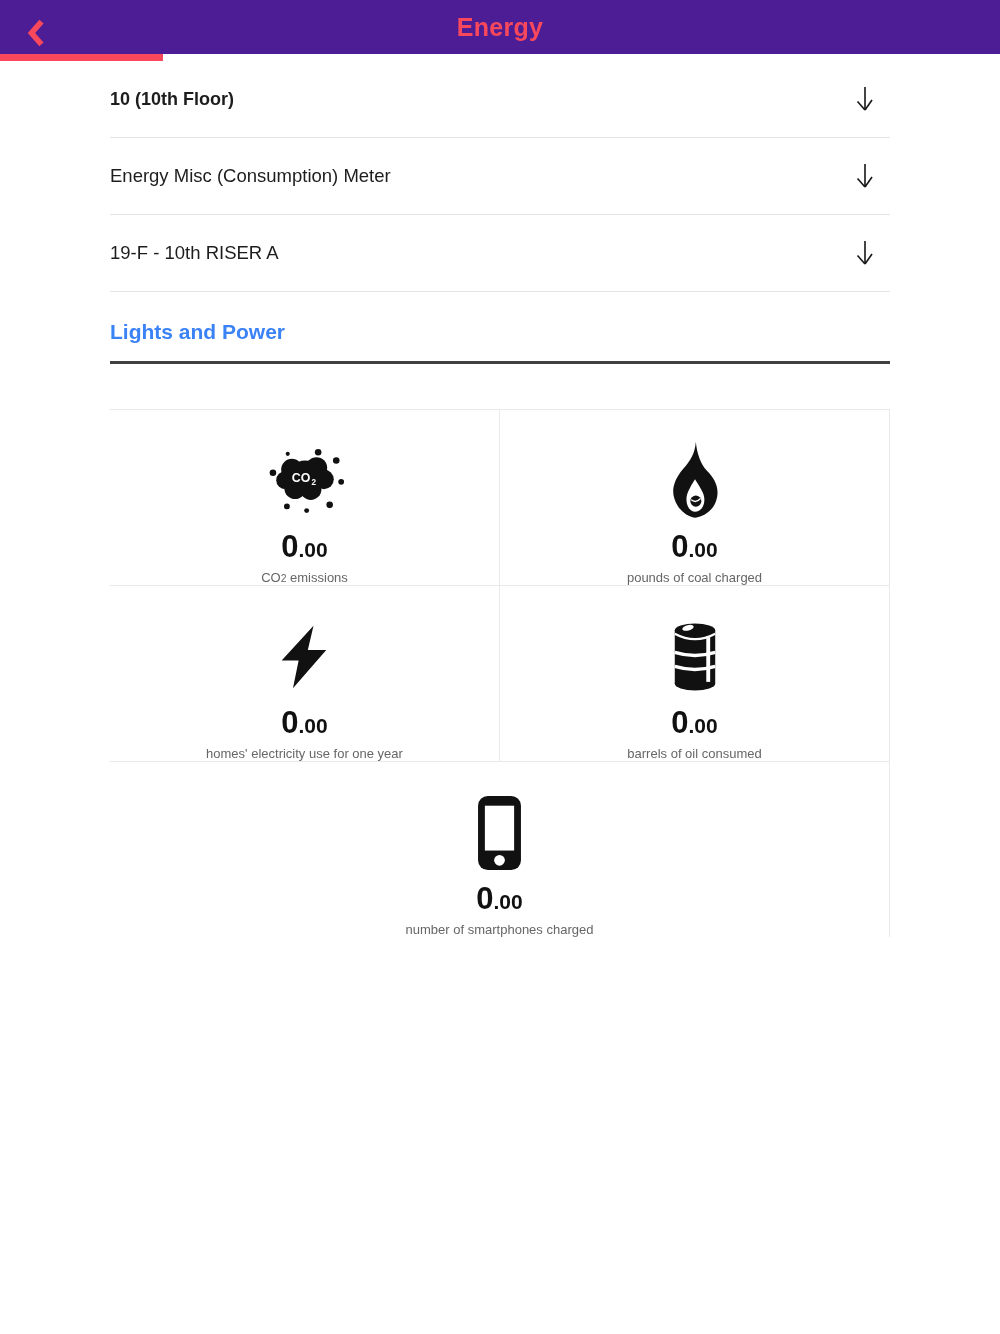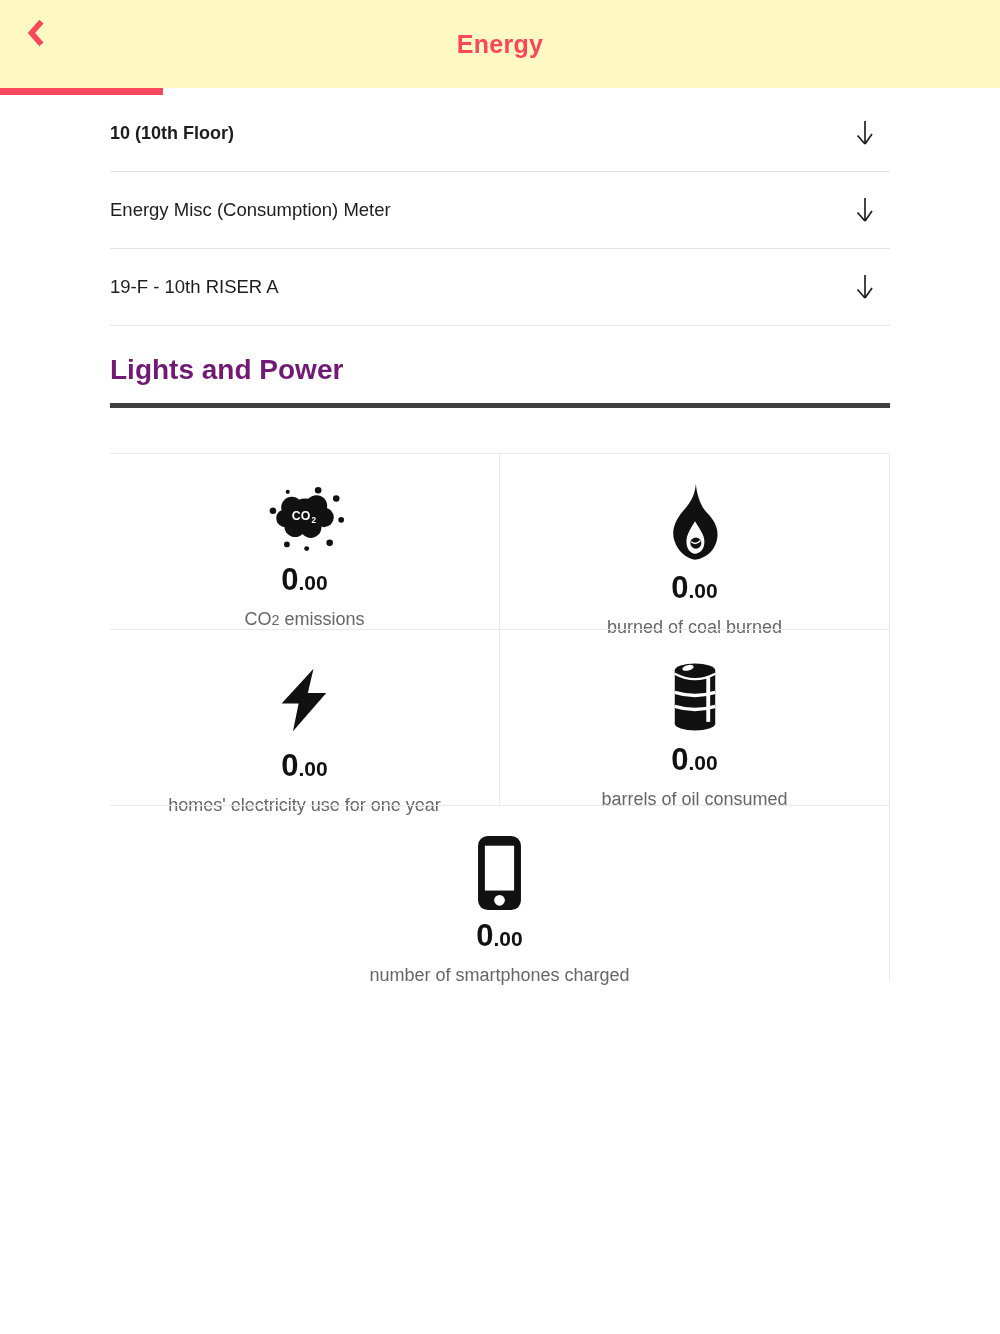--- a/index.html
+++ b/index.html
@@ -5,22 +5,22 @@
   * { margin:0; padding:0; box-sizing:border-box; }
   html,body { width:1000px; background:#ffffff; }
   body {
     height:1334px;
     font-family:"Liberation Sans", sans-serif;
     color:#1c1c1c;
     position:relative;
   }
   
   .appbar {
-    height:88px;
-    background:#fef9c3;
+    height:54px;
+    background:#4c1d95;
     display:flex;
     align-items:center;
     justify-content:center;
     position:relative;
   }
   .appbar-title {
     color:#f9485c;
     font-size:25px;
     font-weight:bold;
     letter-spacing:.3px;
@@ -52,24 +52,24 @@
     border-bottom:1px solid #e4e4e4;
     cursor:pointer;
     padding-right:12px;
   }
   .selector-label { font-size:18.5px; color:#1d1d1d; }
   .selector-label.bold { font-weight:bold; font-size:18px; }
   .arrow-down { display:block; }
 
   .section-head {
     padding:28px 0 17px 0;
-    border-bottom:5px solid #404040;
-    font-size:28px;
+    border-bottom:3px solid #404040;
+    font-size:21px;
     font-weight:bold;
-    color:#701a75;
+    color:#3b82f6;
   }
 
   .consumption-row {
     padding:17px 0 16px 0;
     display:flex;
     align-items:center;
     justify-content:space-between;
     font-size:18.5px;
   }
   .consumption-value { font-size:19px; }
@@ -100,22 +100,22 @@
   }
   .stat-value {
     margin-top:8px;
     font-weight:bold;
     font-size:31px;
     line-height:1;
     color:#111;
   }
   .stat-value .dec { font-size:21px; }
   .stat-label {
-    margin-top:14px;
-    font-size:18px;
+    margin-top:8px;
+    font-size:13px;
     color:#666666;
   }
   .stat-label .sub { font-size:.8em; }
 </style>
 </head>
 <body>
 
 <header class="appbar">
   <button class="back-btn">
     <span>
@@ -201,21 +201,21 @@
     <div class="stat">
       <div class="icon-box">
         <svg width="62" height="82" viewBox="0 0 72 96">
           <path fill="#111" d="M37,2 C36,16 30,25 22,34 C12,46 8,58 12,69 C16,81 25,89 36,91 C50,89 60,79 62,66 C64,54 58,44 50,36 C43,29 38,15 37,2 Z"></path>
           <path fill="#fff" d="M36,46 C30,56 26,62 26,70 C26,78.5 31,84 36,84 C42,84 47,78.5 47,70 C47,62 42,56 36,46 Z"></path>
           <circle fill="#111" cx="37" cy="71.5" r="6.5"></circle>
           <path d="M31.5,70 Q37,74.5 42.5,68.5" stroke="#fff" stroke-width="1.6" fill="none"></path>
         </svg>
       </div>
       <div class="stat-value"><span>0</span><span class="dec">.00</span></div>
-      <div class="stat-label">burned of coal burned</div>
+      <div class="stat-label">pounds of coal charged</div>
     </div>
 
     <div class="stat">
       <div class="icon-box">
         <svg width="68" height="84" viewBox="0 0 96 96">
           <path fill="#111" d="M60,4 L15,53 L39,53 L31,92 L78,38 L52,38 Z"></path>
         </svg>
       </div>
       <div class="stat-value"><span>0</span><span class="dec">.00</span></div>
       <div class="stat-label">homes' electricity use for one year</div>

